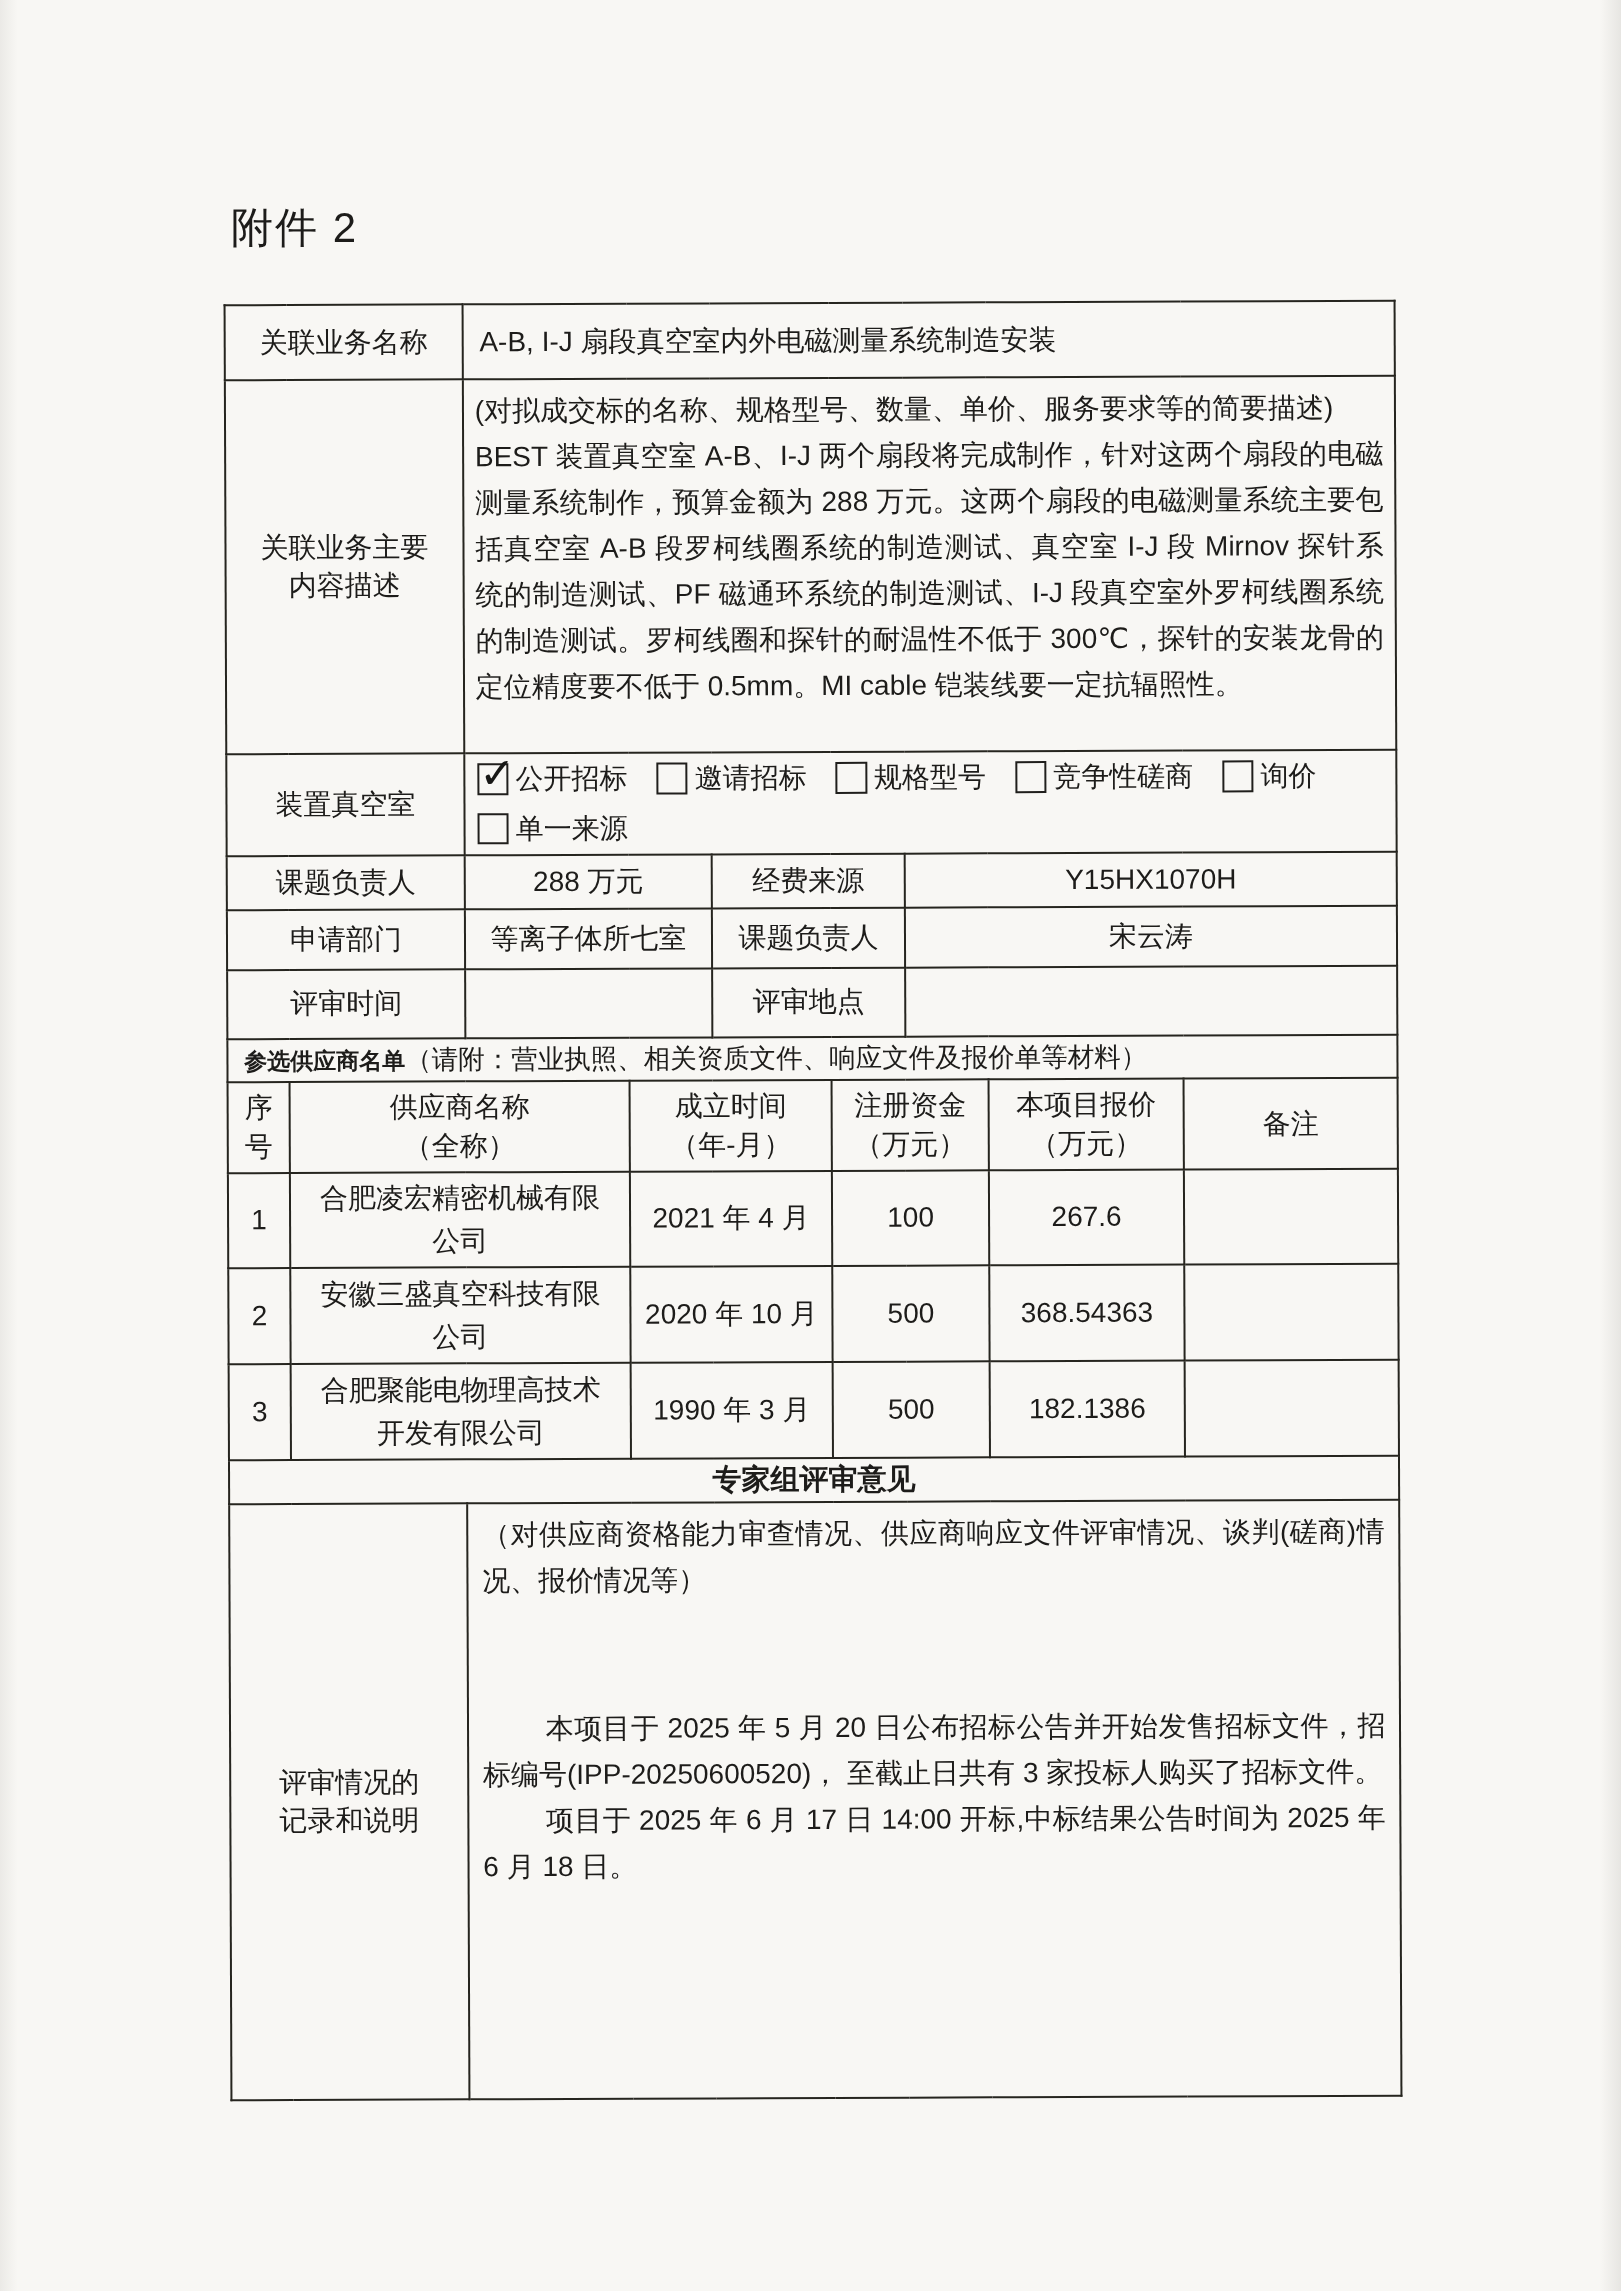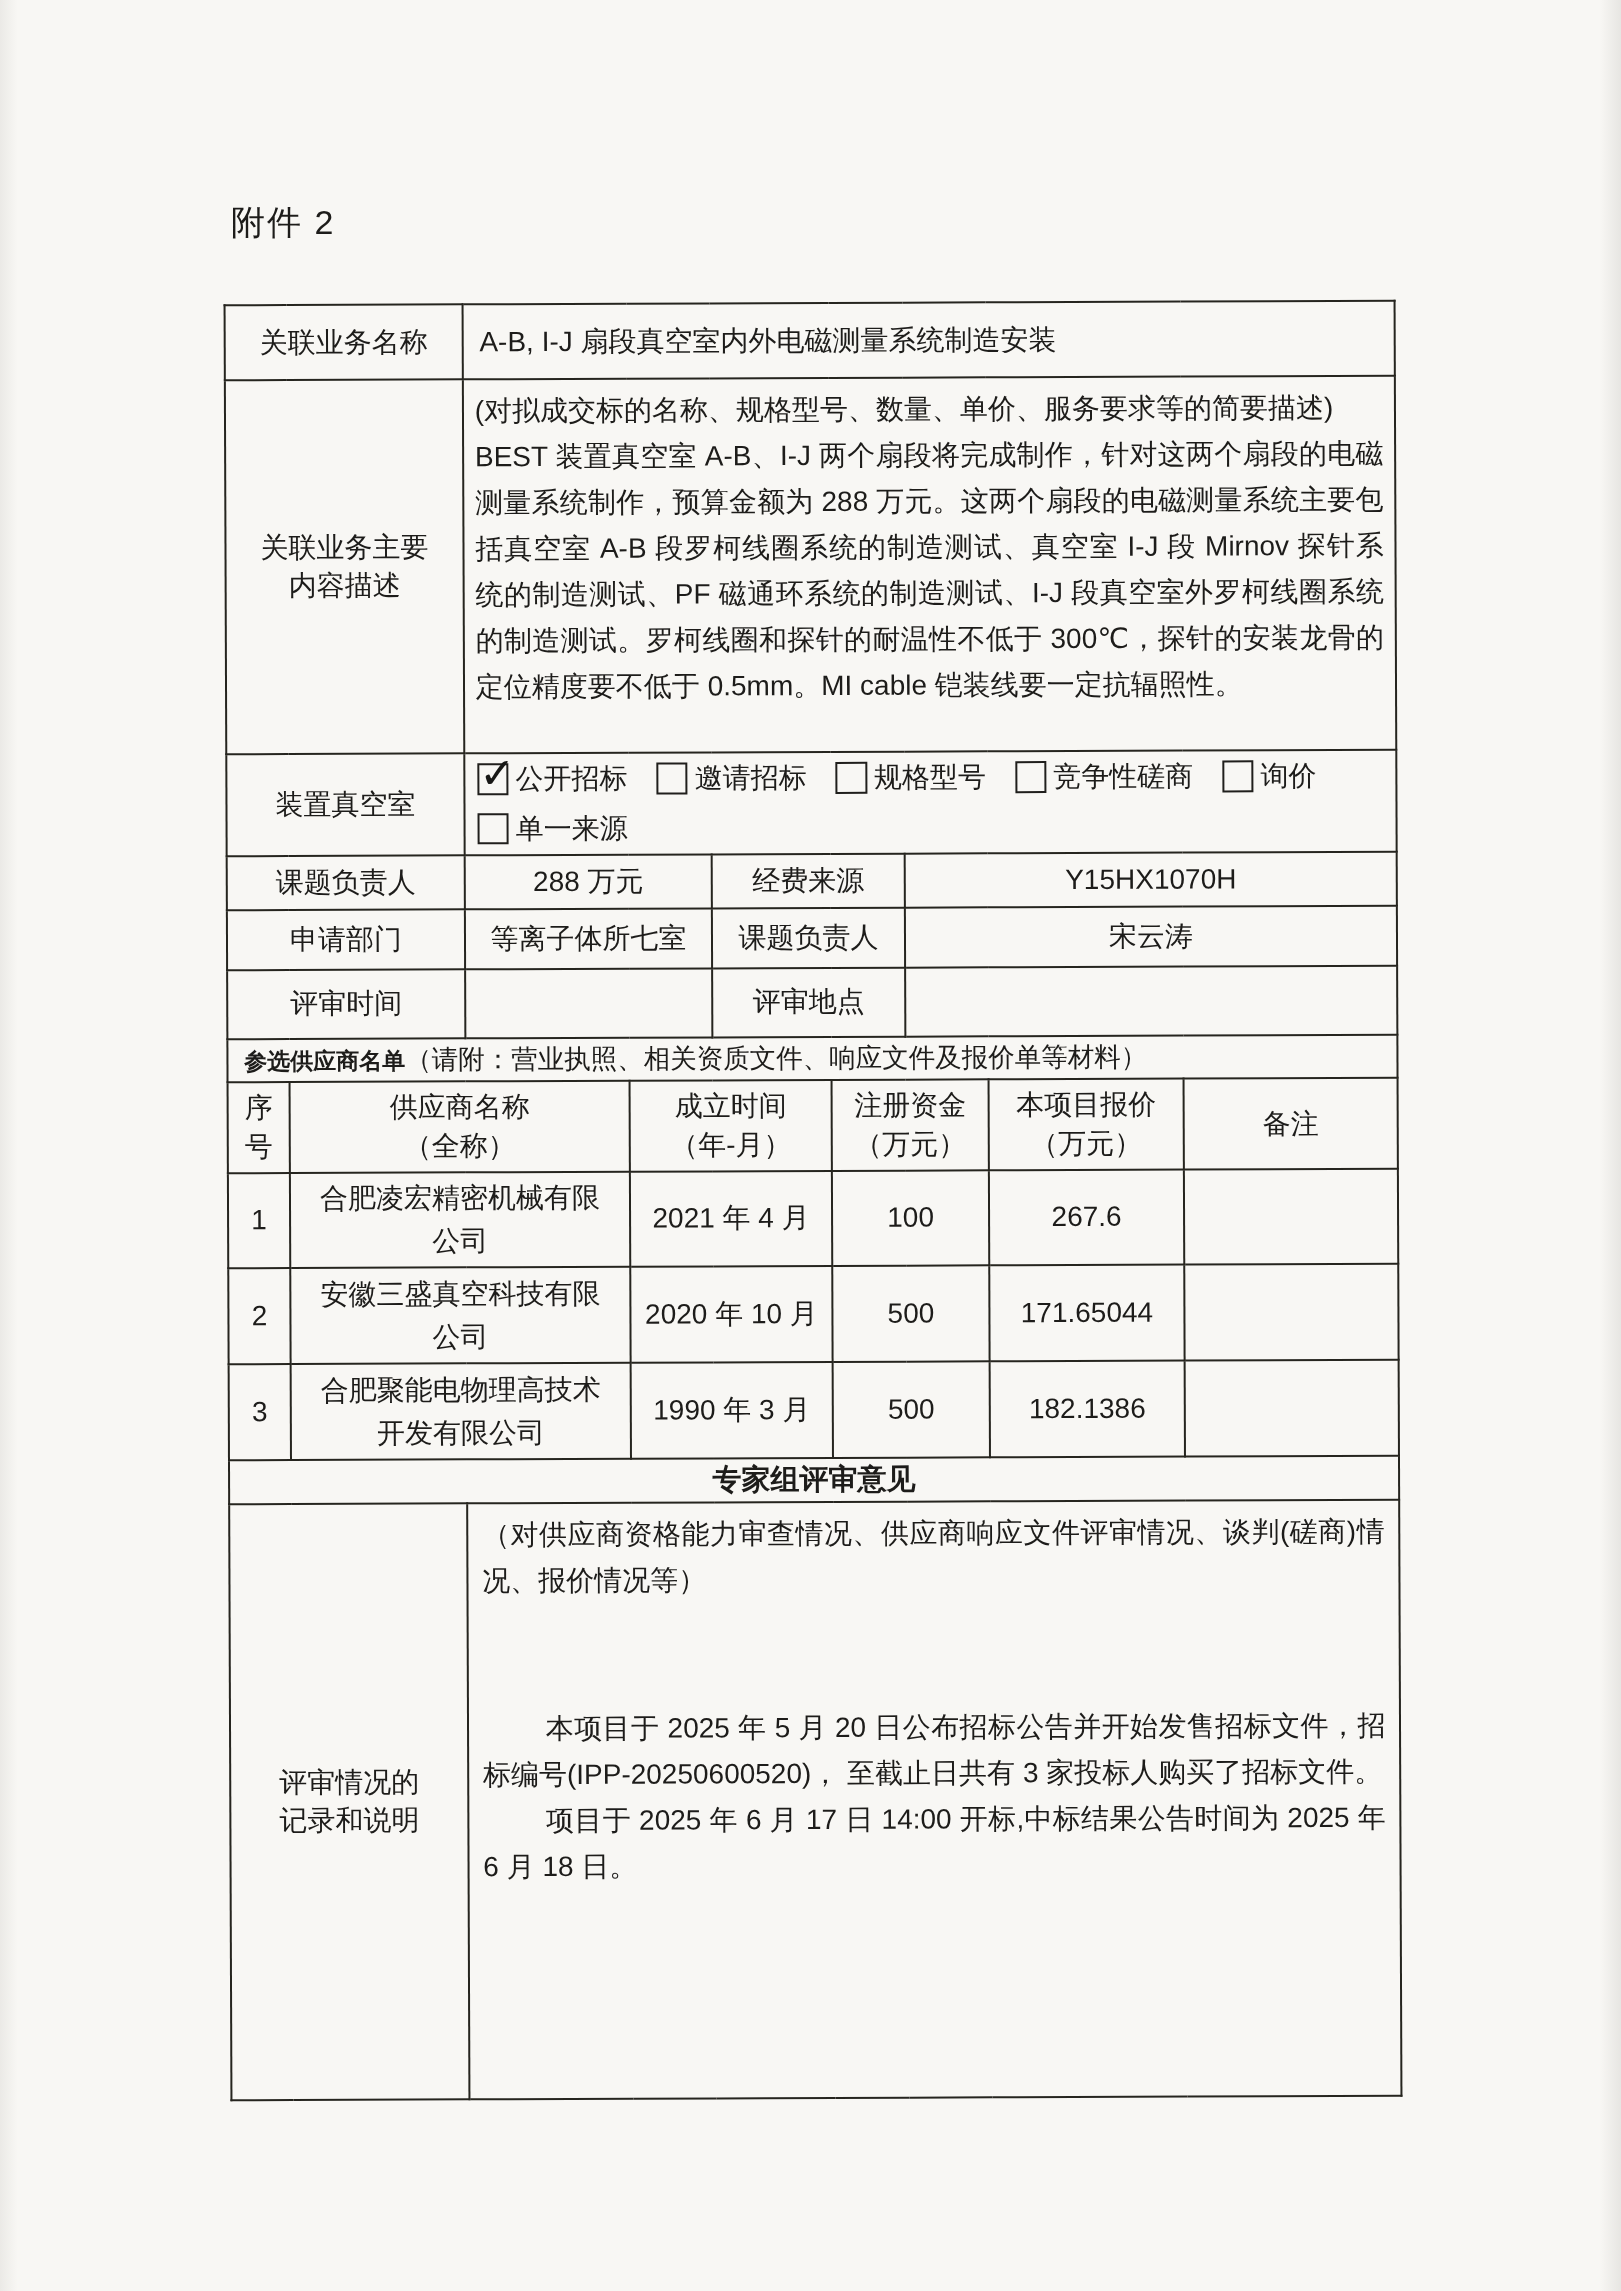--- a/index.html
+++ b/index.html
@@ -11,21 +11,21 @@
   }
   .page{
     position:relative;width:1621px;height:2292px;overflow:hidden;
     background:
       linear-gradient(90deg, rgba(210,208,204,0.35) 0px, rgba(248,247,244,0) 17.6px),
       linear-gradient(270deg, rgba(205,203,199,0.4) 0px, rgba(248,247,244,0) 21.6px),
       #f8f7f4;
   }
   .attachment{
     position:absolute;left:231px;top:200px;
-    font-size:34px;letter-spacing:2px;
+    font-size:42px;letter-spacing:2px;
   }
   .title{
     position:absolute;left:227px;top:251px;width:1169px;
     text-align:center;font-size:34px;font-weight:bold;letter-spacing:1px;
   }
   table.form{
     position:absolute;left:227px;top:302px;width:1169px;
     border-collapse:collapse;table-layout:fixed;
     border:2.9px solid #23221f;
     transform:rotate(-0.22deg);
@@ -208,21 +208,21 @@
       <td colspan="2" class="center">100</td>
       <td class="center">267.6</td>
       <td class="center"></td>
     </tr>
 
     <tr class="r10">
       <td class="center">2</td>
       <td colspan="2" class="suppname">安徽三盛真空科技有限公司</td>
       <td colspan="2" class="center">2020 年 10 月</td>
       <td colspan="2" class="center">500</td>
-      <td class="center">171.65044</td>
+      <td class="center">368.54363</td>
       <td class="center"></td>
     </tr>
 
     <tr class="r11">
       <td class="center">3</td>
       <td colspan="2" class="suppname">合肥聚能电物理高技术开发有限公司</td>
       <td colspan="2" class="center">1990 年 3 月</td>
       <td colspan="2" class="center">500</td>
       <td class="center">182.1386</td>
       <td class="center"></td>

